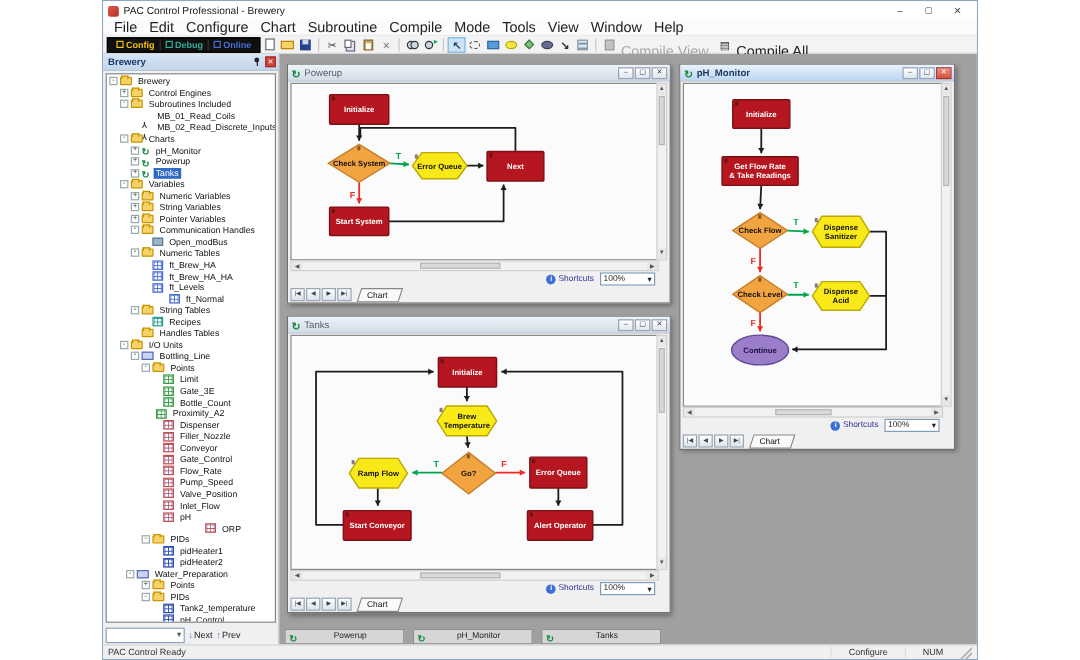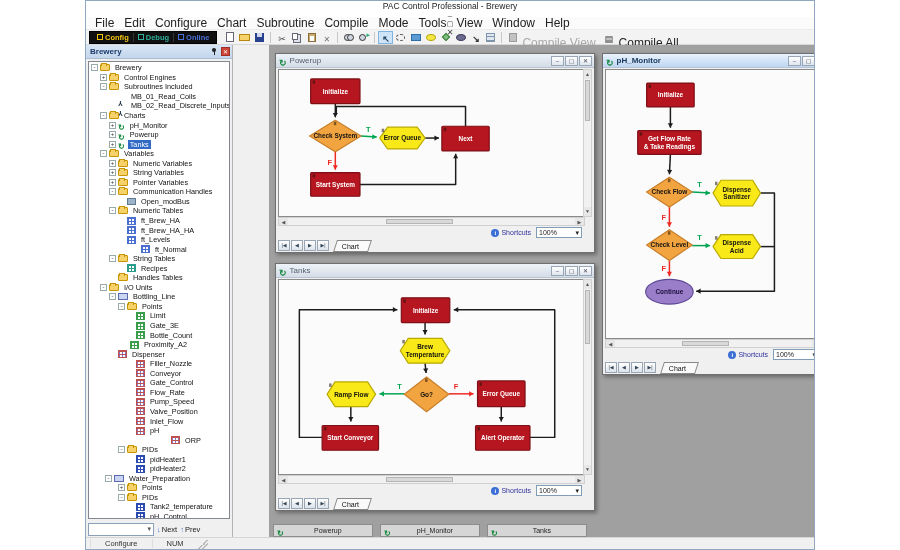--- a/index.html
+++ b/index.html
@@ -1,32 +1,32 @@
 <!DOCTYPE html>
 <html><head>
 <meta charset="utf-8">
 <style>
   * { margin:0; padding:0; box-sizing:border-box; font-family:"Liberation Sans", sans-serif; }
   html,body { width:900px; height:550px; background:#ffffff; overflow:hidden; }
   #app { position:absolute; left:85px; top:0; width:730px; height:550px; background:#f0f0f0; border:1px solid #8fa8c0; }
 
   
-  #titlebar { height:16px; background:#ffffff; display:flex; align-items:center; padding:0 4px;flex-direction:column; }
+  #titlebar { height:16px; background:#ffffff; display:flex; align-items:center; padding:0 4px; }
   #app-icon { width:9px; height:9px; border-radius:2px; background:linear-gradient(135deg,#e2574c,#b03226); margin-right:4px; }
   #title-text { font-size:8.5px; color:#222; flex:1; }
   .wc { width:24px; text-align:center; font-size:8px; color:#444; cursor:default; }
   .wc-max { font-size:7px; }
 
   
   #menubar { height:13px; background:#fbfbfb; display:flex; align-items:center; padding-left:4px; border-bottom:1px solid #ececec; }
   .menu-item { font-size:12px; color:#222; padding:0 5px; }
 
   
   #toolbar { height:15px; background:#f3f3f3; display:flex; align-items:center; padding-left:3px; border-bottom:1px solid #d8d8d8; }
-  #modebox { height:13px; background:#101010; border:1px solid #000; display:flex; align-items:center; padding:0 3px; margin-right:5px; }
+  #modebox { height:13px; background:#101010; border:1px solid #000; display:flex; align-items:center; padding:0 3px; margin-right:0; }
   .mode-seg { display:flex; align-items:center; font-size:7.5px; font-weight:bold; padding:0 4px; border-right:1px solid #333; }
   .mode-seg:last-child { border-right:none; }
   .mode-ico { width:6px; height:6px; border:1px solid currentColor; margin-right:2px; }
   .tb-sep { width:1px; height:11px; background:#c8c8c8; margin:0 3px; }
   .tbtn { width:15px; height:13px; display:inline-flex; align-items:center; justify-content:center; position:relative; }
   .tbtn.active { background:#cfe4f7; border:1px solid #7eb4e2; }
   .tbi { display:inline-block; }
   .tbi-new { width:8px; height:10px; background:#fff; border:1px solid #667; }
   .tbi-open { width:11px; height:7px; background:#f7d26a; border:1px solid #b8860b; }
   .tbi-save { width:9px; height:9px; background:#27418f; position:relative; }
@@ -49,21 +49,21 @@
   .tbi-decision { width:6px; height:6px; background:#7fbf7f; border:1px solid #3a7a3a; transform:rotate(45deg); }
   .tbi-continue { width:10px; height:7px; background:#6b6b8f; border:1px solid #3d3d5c; border-radius:50%; }
   .tbi-connector::before { content:"\2198"; font-size:9px; color:#333; font-weight:bold; }
   .tbi-script { width:9px; height:9px; background:linear-gradient(#dfe7f0 2px,#7f95aa 2px,#7f95aa 3px,#dfe7f0 3px) 0 0/9px 4px repeat-y; border:1px solid #7f95aa; }
   .tbi-compileview { width:8px; height:9px; background:#c2c2c2; border:1px solid #9a9a9a; }
   .tbi-compileall::before { content:"\25A4"; font-size:9px; color:#333; }
   .tb-label { font-size:12px; margin:12px 6px 0 2px; color:#222; }
   .tb-label.disabled { color:#a8a8a8; }
 
   
-  #main { position:absolute; left:0; top:44px; width:728px; height:494px; display:flex;gap:36px; }
+  #main { position:absolute; left:0; top:44px; width:728px; height:494px; display:flex; }
 
   
   #leftpanel { width:147px; height:100%; background:#f0f0f0; border-right:1px solid #b4b4b4; position:relative; }
   #tree-header { height:14px; background:linear-gradient(#d8e6f5,#c3d6ec); display:flex; align-items:center; padding:0 2px 0 4px; border-bottom:1px solid #a9bdd4; }
   #tree-header-label { flex:1; font-size:8px; font-weight:bold; color:#1a3a6b; }
   #pin-icon { width:7px; height:8px; position:relative; margin-right:3px; }
   #pin-icon::before { content:""; position:absolute; top:0; left:1px; width:4px; height:4px; background:#222; border-radius:50%; }
   #pin-icon::after { content:""; position:absolute; top:3px; left:2.5px; width:1px; height:4px; background:#222; }
   #tree-close { width:9px; height:9px; background:#cf4538; border:1px solid #9e2f26; color:#fff; font-size:6px; line-height:8px; text-align:center; }
   #treebox { position:absolute; left:2px; right:2px; top:16px; bottom:20px; background:#fff; border:1px solid #828790; overflow:hidden; padding-top:1px; }
@@ -392,21 +392,21 @@
           <div class="trow" style="padding-left: 38px;">
             <span class="exp-sp"></span>
             <span class="ticon ticon-point"></span>
             <span class="tlabel">Bottle_Count</span>
           </div>
           <div class="trow" style="padding-left: 32px;">
             <span class="exp-sp"></span>
             <span class="ticon ticon-point"></span>
             <span class="tlabel">Proximity_A2</span>
           </div>
-          <div class="trow" style="padding-left: 20px;">
+          <div class="trow" style="padding-left: 38px;">
             <span class="exp-sp"></span>
             <span class="ticon ticon-point2"></span>
             <span class="tlabel">Dispenser</span>
           </div>
           <div class="trow" style="padding-left: 38px;">
             <span class="exp-sp"></span>
             <span class="ticon ticon-point2"></span>
             <span class="tlabel">Filler_Nozzle</span>
           </div>
           <div class="trow" style="padding-left: 38px;">
@@ -835,18 +835,19 @@
           <span class="task-label">pH_Monitor</span>
         </div>
         <div class="taskbtn" style="left: 218px; bottom: 2px;">
           <span class="cw-icon"></span>
           <span class="task-label">Tanks</span>
         </div>
       </div>
   </div>
 
   <div id="statusbar">
+    <span id="sb-ready">PAC Control Ready</span>
     <span class="sb-cell">Configure</span>
     <span class="sb-cell">NUM</span>
     <span id="sb-grip"></span>
   </div>
 
 </div>
 
 </body></html>

